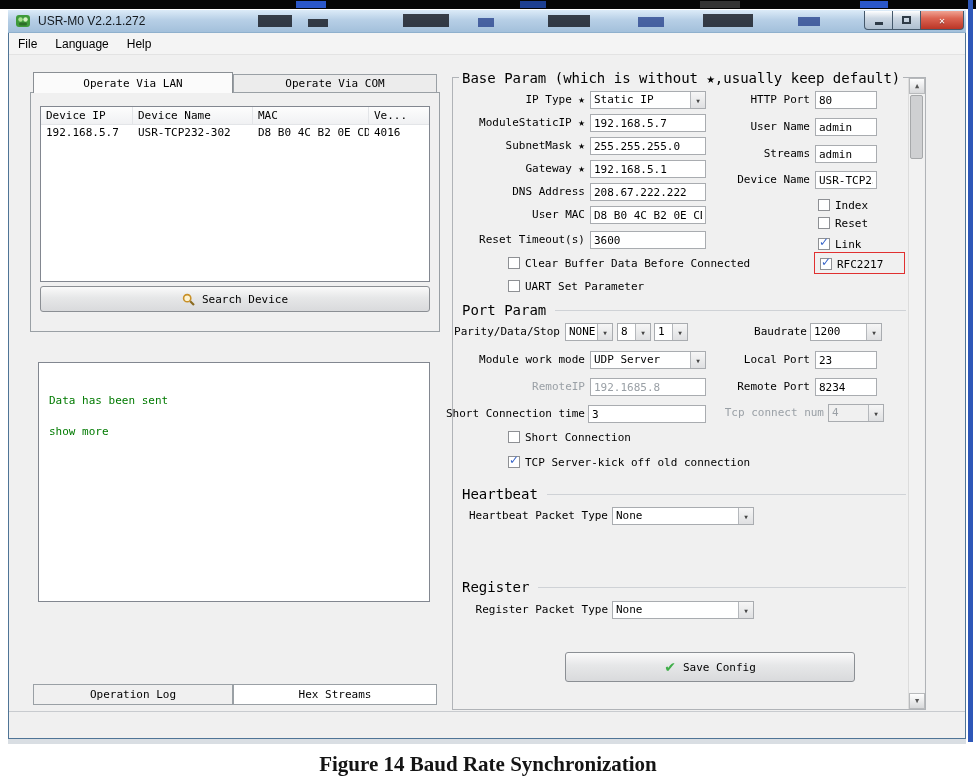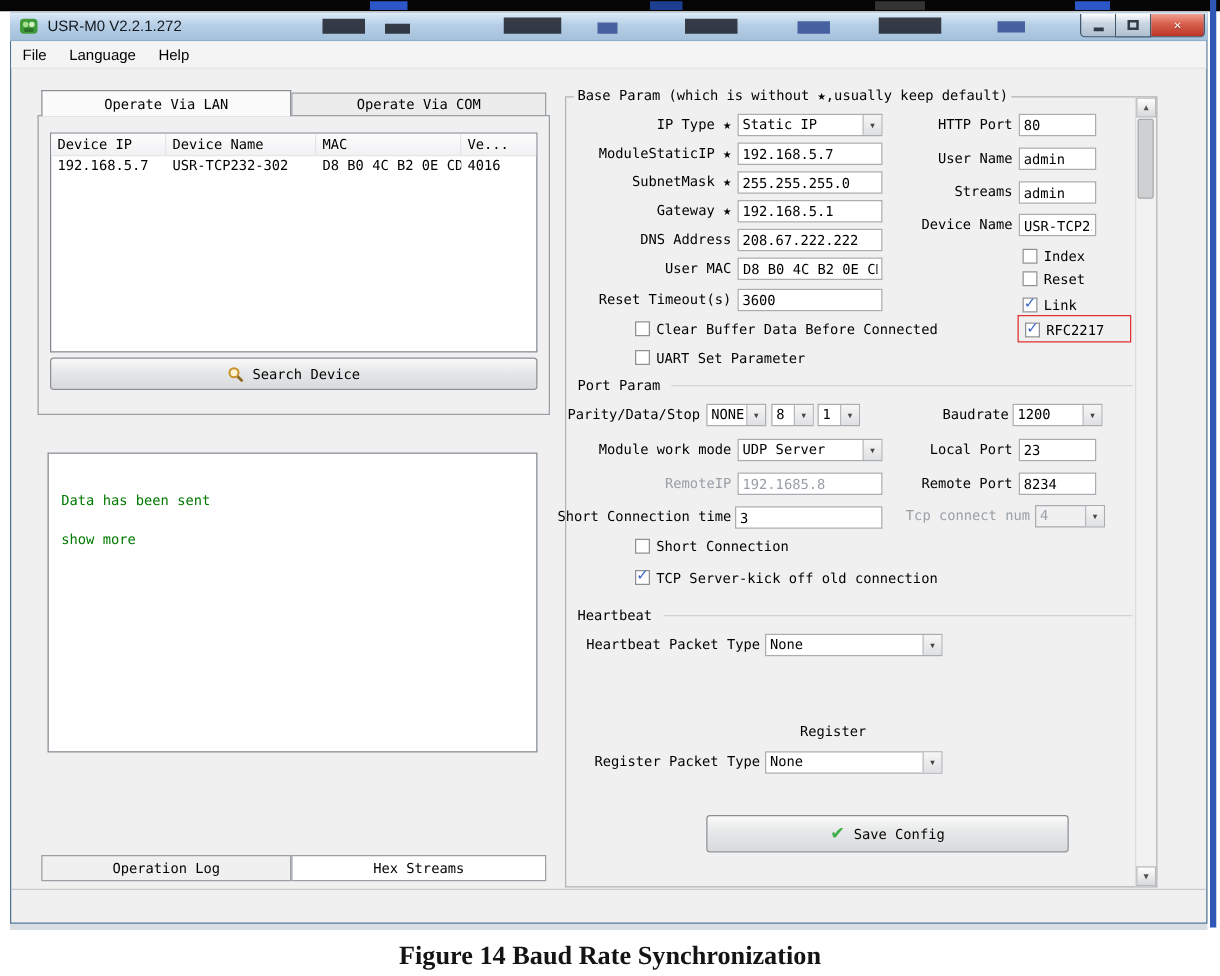--- a/index.html
+++ b/index.html
@@ -56,21 +56,21 @@
   .logbox { position:absolute; left:38px; top:362px; width:392px; height:240px;
     background:#fff; border:1px solid #828790; }
   .logline { position:absolute; left:10px; font-size:11px; line-height:15px; color:#007a00; white-space:nowrap; }
 
   .btab { position:absolute; height:21px; font-size:11px; display:flex; align-items:center; justify-content:center; }
   .btab.gray { background:#f0f0f0; border:1px solid #9aa0a5; }
   .btab.white { background:#fff; border:1px solid #9aa0a5; }
 
   
   .rpanel { position:absolute; left:452px; top:77px; width:474px; height:633px; border:1px solid #b0b3b7; }
-  .hdr { position:absolute; display:flex; align-items:center; gap:6px; font-size:11px; white-space:nowrap; z-index:2; }
+  .hdr { position:absolute; display:flex; align-items:center; gap:6px; font-size:14px; white-space:nowrap; z-index:2; }
   .hdr .txt { background:#f0f0f0; padding:0 3px; }
   .hdr .rule { flex:1; height:1px; background:#cfd2d6; }
 
   .lbl { position:absolute; font-size:11px; line-height:18px; height:18px; text-align:right; white-space:nowrap; }
   .lbl.dim { color:#9aa0a6; }
   .field { position:absolute; height:18px; border:1px solid #a9acb0; background:#fff;
     font:11px "DejaVu Sans Mono",monospace; padding:0 3px; color:#000; outline:none; }
   .field.dim { color:#9aa0a6; }
   .combo { position:absolute; height:18px; border:1px solid #a9acb0; background:#fff; display:flex; font-size:11px; }
   .combo .val { flex:1; line-height:16px; padding:0 3px; white-space:nowrap; overflow:hidden; }
@@ -327,21 +327,21 @@
 <div class="hdr" style="left:459px;top:486px;width:447px;">
   <span class="txt">Heartbeat</span>
   <span class="rule"></span>
 </div>
 <div class="lbl" style="left:460px;top:507px;width:148px;">Heartbeat Packet Type</div>
 <div class="combo" style="left:612px;top:507px;width:142px;">
   <span class="val">None</span>
   <span class="arr">▼</span>
 </div>
 
-<div class="hdr" style="left:443px;top:579px;width:447px;flex-direction:column;">
+<div class="hdr" style="left:459px;top:579px;width:447px;">
   <span class="txt">Register</span>
   <span class="rule"></span>
 </div>
 <div class="lbl" style="left:460px;top:601px;width:148px;">Register Packet Type</div>
 <div class="combo" style="left:612px;top:601px;width:142px;">
   <span class="val">None</span>
   <span class="arr">▼</span>
 </div>
 
 <div class="btn" style="left:565px;top:652px;width:290px;height:30px;">

